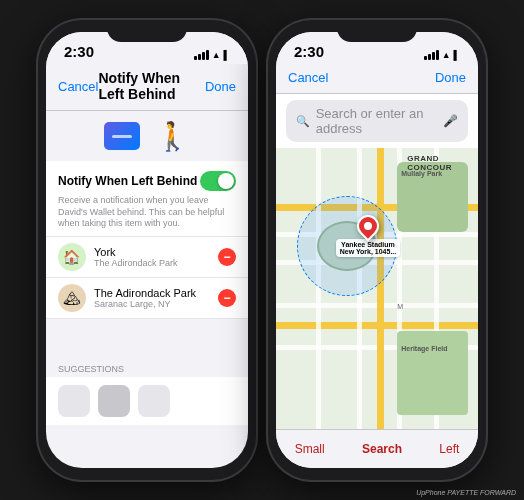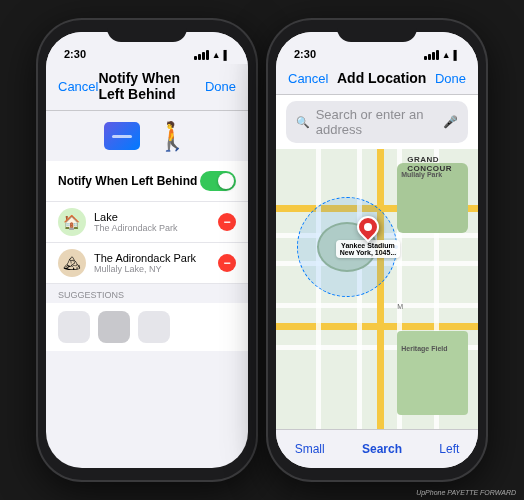--- a/index.html
+++ b/index.html
@@ -63,21 +63,21 @@
       font-size: 10px;
       font-weight: 600;
       position: relative;
       z-index: 10;
       flex-shrink: 0;
     }
     .status-bar.dark {
       background: #f2f2f7;
       color: #000;
     }
-    .status-time { font-size: 11px; font-weight: 700; }
+    .status-time { font-size: 15px; font-weight: 700; }
     .status-icons { display: flex; gap: 3px; align-items: center; }
     .signal-bars { display: flex; gap: 1px; align-items: flex-end; }
     .signal-bar { width: 3px; background: #000; border-radius: 1px; }
     .wifi-icon { font-size: 9px; }
     .battery-icon { font-size: 9px; }
 
     
     .left-phone .phone-screen { background: #f2f2f7; }
     .left-phone .nav-bar {
       background: #f2f2f7;
@@ -185,20 +185,21 @@
     }
     .new-location-text {
       font-size: 13px;
       color: #000;
     }
     .suggestions-label {
       font-size: 9px;
       color: #8e8e93;
       padding: 6px 12px 3px;
       background: #f2f2f7;
+      margin-top: 39px;
     }
     .suggestion-items {
       background: #fff;
       padding: 8px 12px;
       display: flex;
       gap: 8px;
     }
     .suggestion-icon {
       width: 32px;
       height: 32px;
@@ -330,21 +331,21 @@
       background: #f2f2f7;
       border-top: 0.5px solid #c8c8cc;
       padding: 8px 0;
       display: flex;
       justify-content: space-around;
       align-items: center;
       flex-shrink: 0;
     }
     .size-option {
       font-size: 12px;
-      color: #1d4ed8;
+      color: #b91c1c;
       font-weight: 400;
       padding: 4px 16px;
       cursor: pointer;
     }
     .size-option.selected {
       font-weight: 600;
     }
 
     
     .watermark {
@@ -417,37 +418,38 @@
         <div class="walk-person">🚶</div>
       </div>
 
       <div class="notify-section">
         <div class="notify-header">
           <span class="notify-title">Notify When Left Behind</span>
           <div class="toggle">
             <div class="toggle-knob"></div>
           </div>
         </div>
+        <p class="notify-desc">Receive a notification when you leave David's Wallet behind. This can be helpful when taking this item with you.</p>
       </div>
 
 
       <div class="location-item">
         <div class="location-icon" style="background:#d4f1c7">🏠</div>
         <div class="location-text">
-          <div class="location-name">Lake</div>
+          <div class="location-name">York</div>
           <div class="location-sub">The Adirondack Park</div>
         </div>
         <div class="remove-btn">−</div>
       </div>
 
       <div class="location-item">
         <div class="location-icon brown">🏔</div>
         <div class="location-text">
           <div class="location-name">The Adirondack Park</div>
-          <div class="location-sub">Mullaly Lake, NY</div>
+          <div class="location-sub">Saranac Large, NY</div>
         </div>
         <div class="remove-btn">−</div>
       </div>
 
 
       <div class="suggestions-label">SUGGESTIONS</div>
       <div class="suggestion-items">
         <div class="suggestion-icon"></div>
         <div class="suggestion-icon dark"></div>
         <div class="suggestion-icon"></div>
@@ -469,21 +471,20 @@
             <div class="signal-bar" style="height:8px"></div>
             <div class="signal-bar" style="height:10px"></div>
           </div>
           <span class="wifi-icon">▲</span>
           <span class="battery-icon">▌</span>
         </div>
       </div>
 
       <div class="nav-bar">
         <span class="nav-cancel">Cancel</span>
-        <span class="nav-title">Add Location</span>
         <span class="nav-done">Done</span>
       </div>
 
       <div class="search-bar">
         <span style="font-size:11px;color:#8e8e93">🔍</span>
         <span class="search-placeholder">Search or enter an address</span>
         <span class="search-mic">🎤</span>
       </div>
 
       <div class="map-container">

